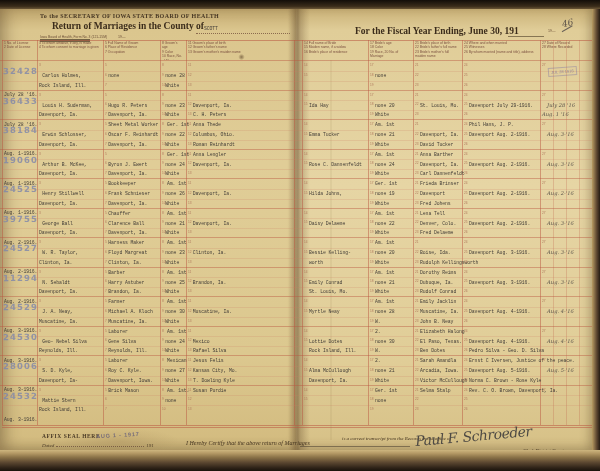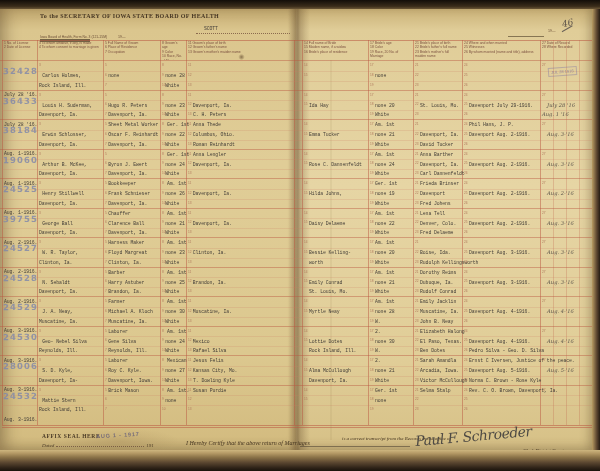--- a/index.html
+++ b/index.html
@@ -88,26 +88,28 @@
 </head>
 <body>
 
 <div class="scan">
   <div class="page page-left"></div>
   <div class="page page-right"></div>
   <div class="spine"></div>
   <div class="crease"></div>
 
   <div class="addressee">To the SECRETARY OF IOWA STATE BOARD OF HEALTH</div>
+  <div class="title-left">Return of Marriages in the County of</div>
   <div class="county typed">SCOTT</div>
   <div class="blank-dots"></div>
   <div class="form-note">Iowa Board of Health, Form No. 3 (121-15M)</div>
   <div class="year-note-left">19—</div>
   <div class="smudge"></div>
 
+  <div class="title-right">For the Fiscal Year Ending, June 30, 191</div>
   <div class="blank-right"></div>
   <div class="year-note-right">19—</div>
   <div class="page-num">46</div>
 
   <div id="grid">
       <div class="hcell" style="left: 2px; top: 40px; width: 35px; height: 20px;">
         <div class="hline">1  No. of License</div>
         <div class="hline">2  Date of License</div>
       </div>
       <div class="hcell" style="left: 37px; top: 40px; width: 66px; height: 20px;">
@@ -519,21 +521,21 @@
         </div>
         <div class="cell" style="left: 540px; width: 52px;">
           <div class="cline" style="top: 2px;"><span class="lnum">27</span><span class="written">Aug. 3-'16</span></div>
           <div class="cline" style="top: 11.8px;"></div>
         </div>
       </div>
       <div class="row" style="top: 266.5px; height: 29.5px;">
         <div class="subline" style="top: 9.8px;"></div>
         <div class="subline" style="top: 19.6px;"></div>
         <div class="cell" style="left: 2px; width: 35px;">
-          <div class="stamp-num">24528</div>
+          <div class="stamp-num">11294</div>
           <div class="cline lic-date"><span class="typed">Aug. 2-1916.</span></div>
         </div>
         <div class="cell" style="left: 37px; width: 66px;">
           <div class="cline" style="top: 2px;"><span class="lnum">3</span><span class="typed">N. Sebaldt</span></div>
           <div class="cline" style="top: 11.8px;"><span class="typed">Davenport, Ia.</span></div>
         </div>
         <div class="cell" style="left: 103px; width: 57px;">
           <div class="cline" style="top: 2px;"><span class="lnum">5</span><span class="typed">Harry Astuber</span></div>
           <div class="cline" style="top: 11.8px;"><span class="lnum">6</span><span class="typed">Brandon, Ia.</span></div>
           <div class="cline" style="top: 21.6px;"><span class="lnum">7</span><span class="typed">Farmer</span></div>

